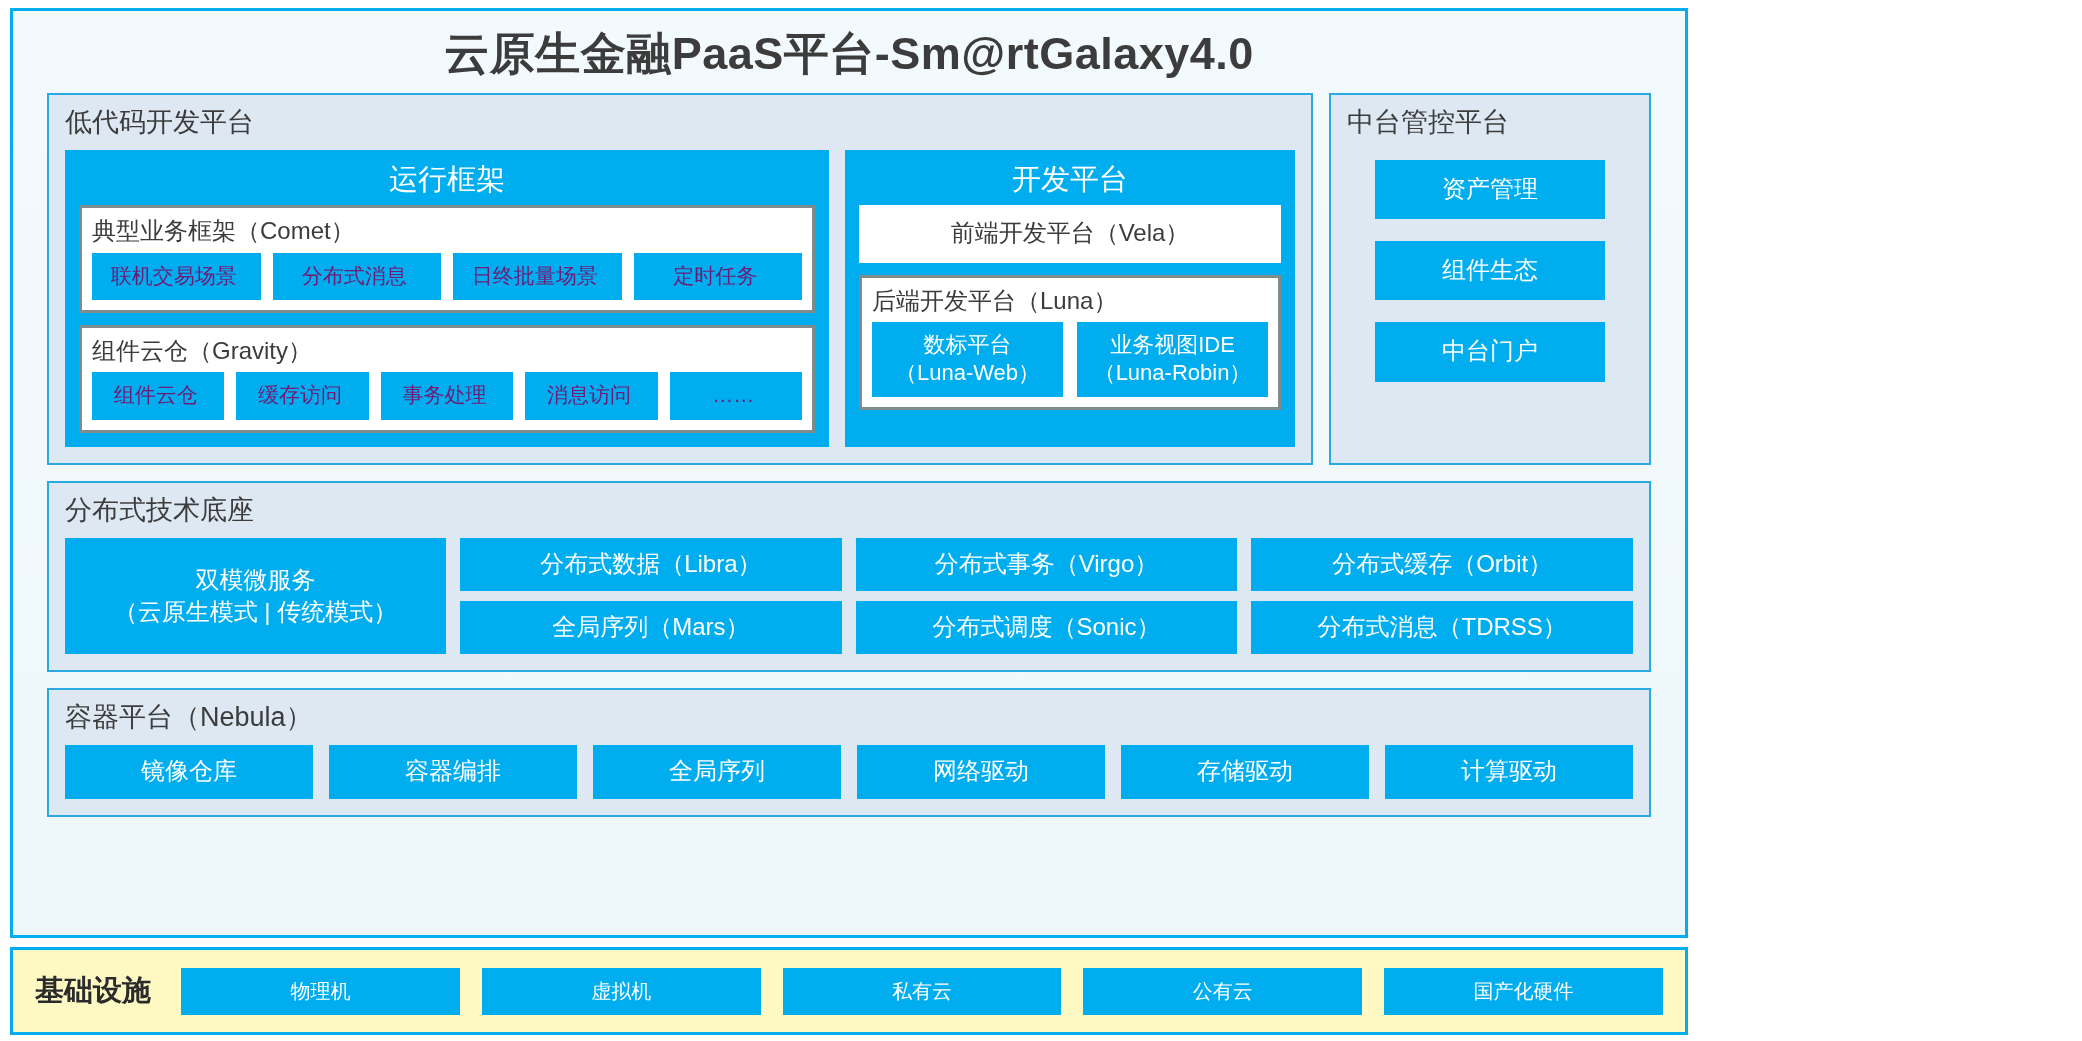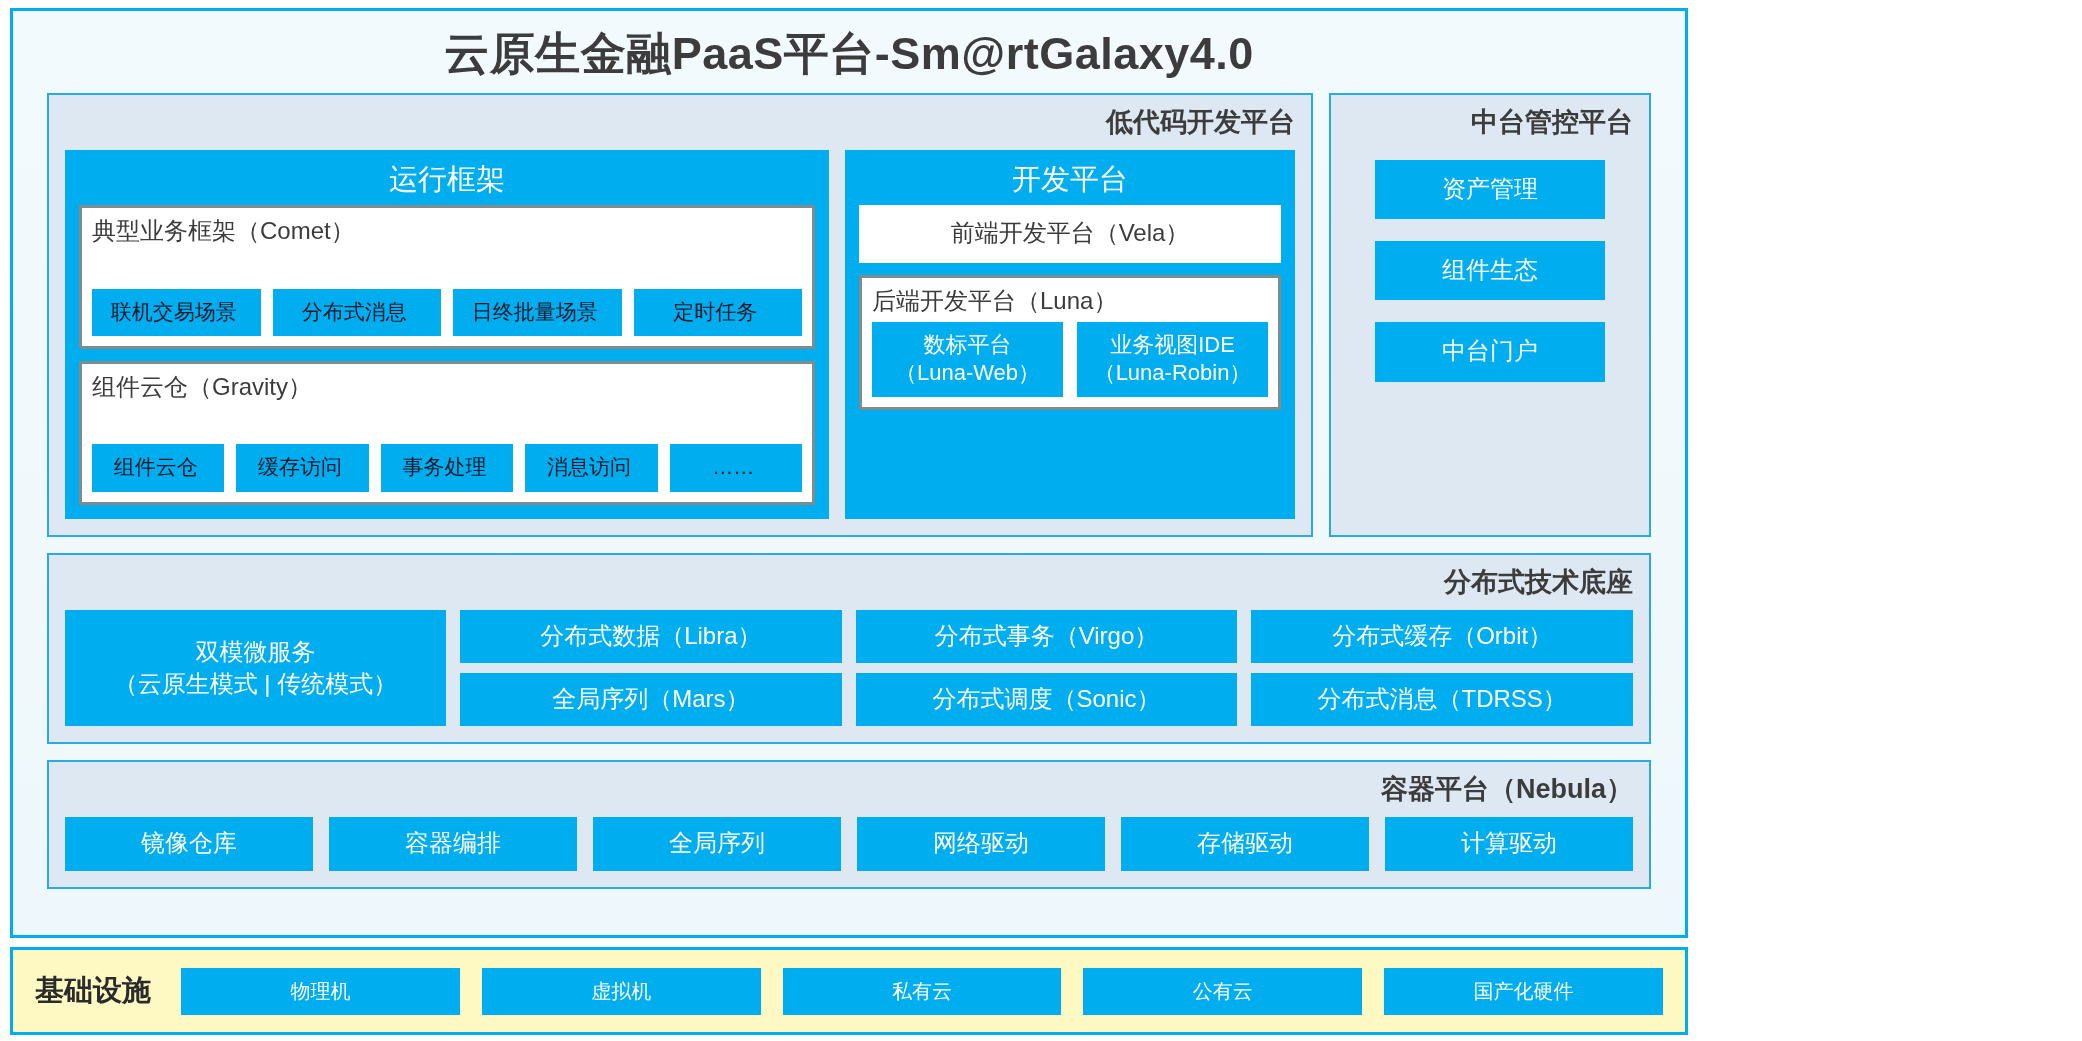--- a/index.html
+++ b/index.html
@@ -48,23 +48,23 @@
   }
 
   
   .panel {
     border: 2px solid #29ABE2;
     background: #dde8f3;
     box-sizing: border-box;
     padding: 12px 16px 16px 16px;
   }
   .panel-title {
-    text-align: right;
+    text-align: left;
     font-size: 27px;
-    font-weight: 700;
+    font-weight: 400;
     color: #3c3c3c;
     margin-bottom: 12px;
     line-height: 1.15;
   }
 
   
   .row-top {
     display: flex;
     gap: 16px;
     align-items: stretch;
@@ -113,28 +113,27 @@
     padding: 4px 0 8px 0;
     line-height: 1.1;
   }
   .chip-row {
     display: flex;
     gap: 12px;
   }
   .chip {
     flex: 1 1 0;
     background: #00AEEF;
-    color: #0f172a;
+    color: #701a75;
     font-size: 21px;
     text-align: center;
     padding: 11px 9px 12px 4px;
     line-height: 1.15;
     box-sizing: border-box;
     white-space: nowrap;
-    margin-top: 36px;
   }
 
   
   .whitebar {
     background: #ffffff;
     color: #3c3c3c;
     font-size: 24px;
     text-align: center;
     padding: 15px 6px 16px 6px;
     margin-bottom: 12px;

